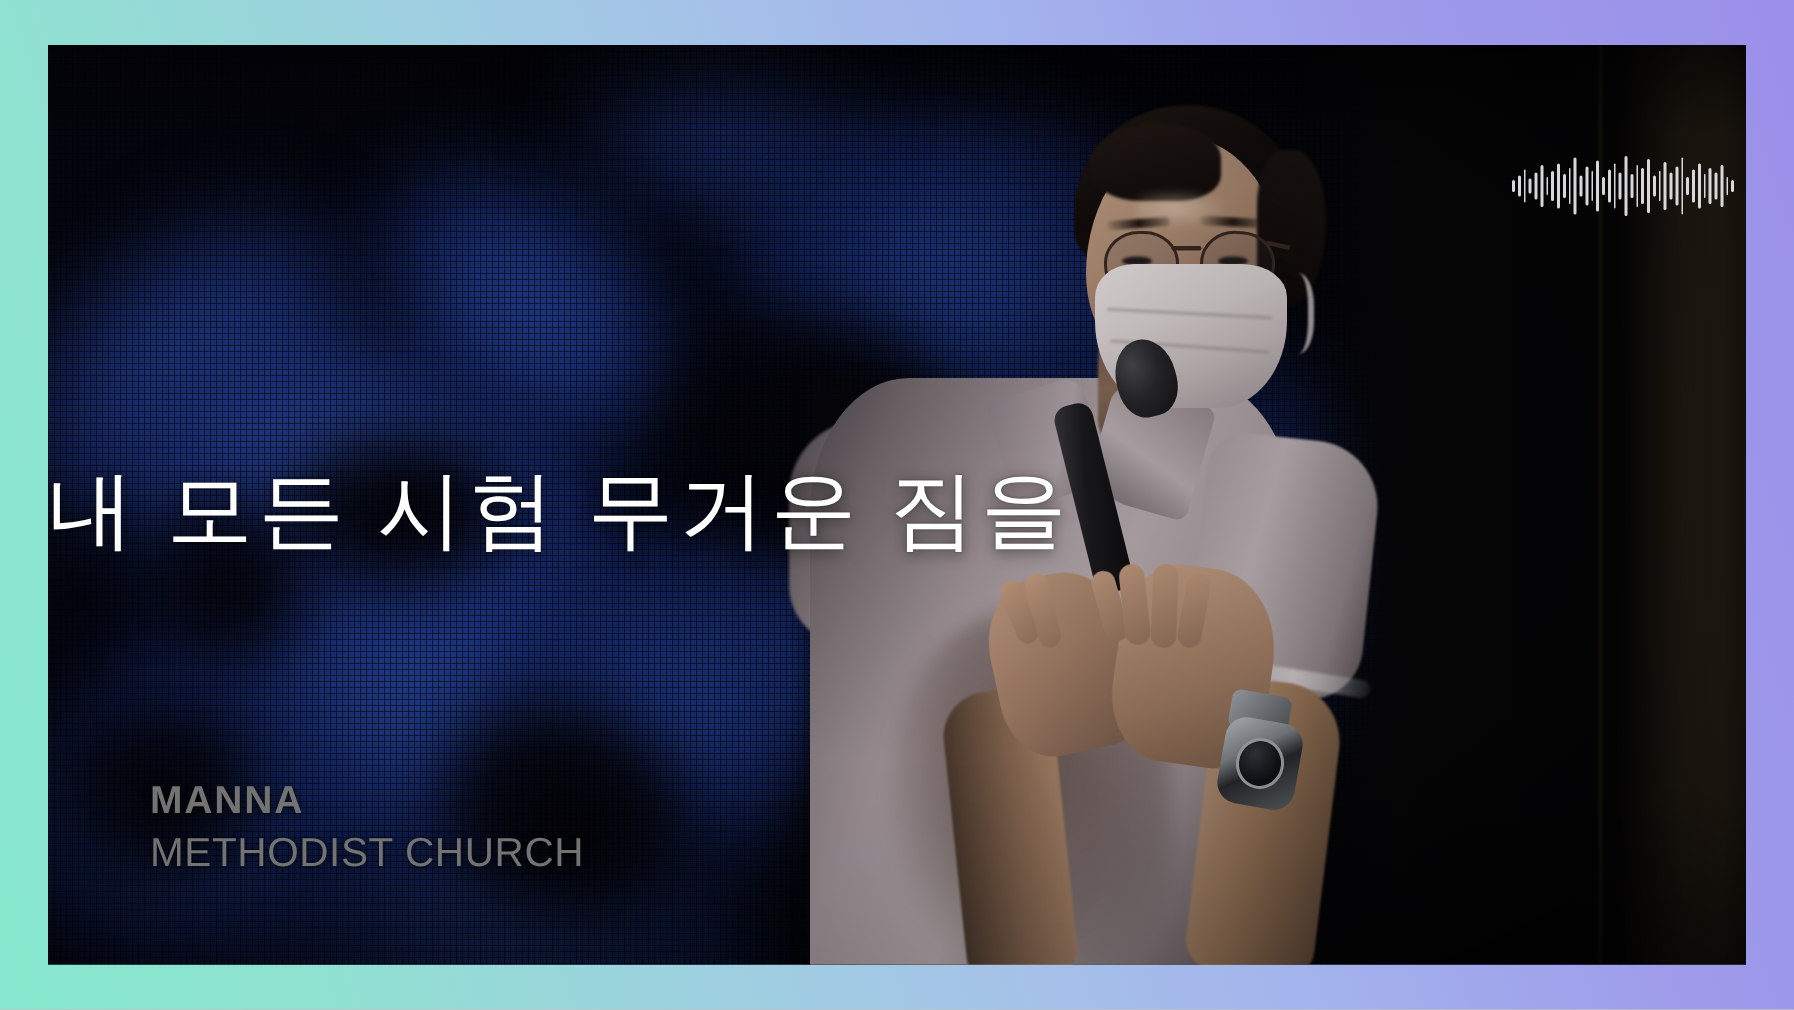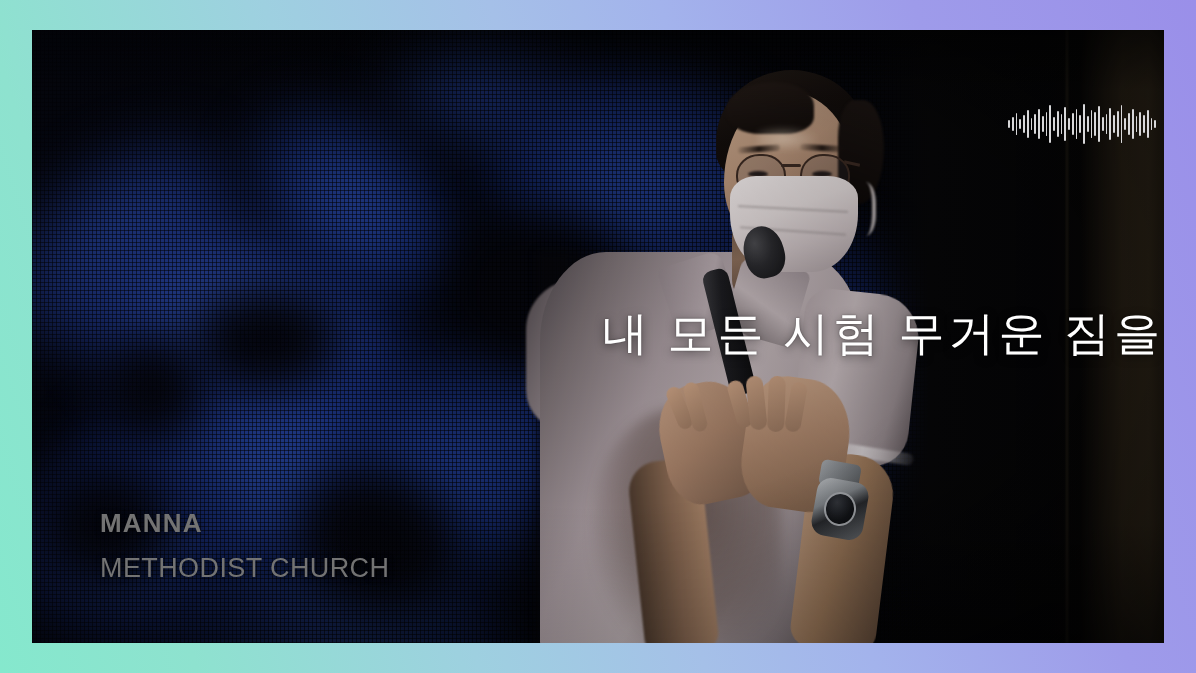--- a/index.html
+++ b/index.html
@@ -402,24 +402,24 @@
     background: #e9e9ec;
     border-radius: 1px;
     opacity: 0.92;
   }
 
   
   .lyric {
     position: absolute;
     left: 0; right: 0;
     top: 278px;
-    text-align: right;
+    text-align: left;
     color: #ffffff;
     font-family: "Liberation Serif", "DejaVu Serif", serif;
-    font-size: 46px;
+    font-size: 57px;
     line-height: 1.15;
     letter-spacing: 4px;
     font-weight: 400;
     text-shadow: 0 2px 10px rgba(0,0,0,0.55), 0 0 2px rgba(0,0,0,0.4);
     white-space: nowrap;
   }
 
   
   .logo {
     position: absolute;
@@ -432,21 +432,21 @@
     font-size: 26px;
     font-weight: 700;
     letter-spacing: 1.2px;
     line-height: 1.22;
   }
   .logo-line2 {
     font-size: 27px;
     font-weight: 400;
     letter-spacing: 0.4px;
     line-height: 1.22;
-    margin-top: 12px;
+    margin-top: 2px;
   }
 </style>
 </head>
 <body>
 
 <div id="stage">
 
   <div class="gradient-bg"></div>
 
   <div class="photo-frame">

